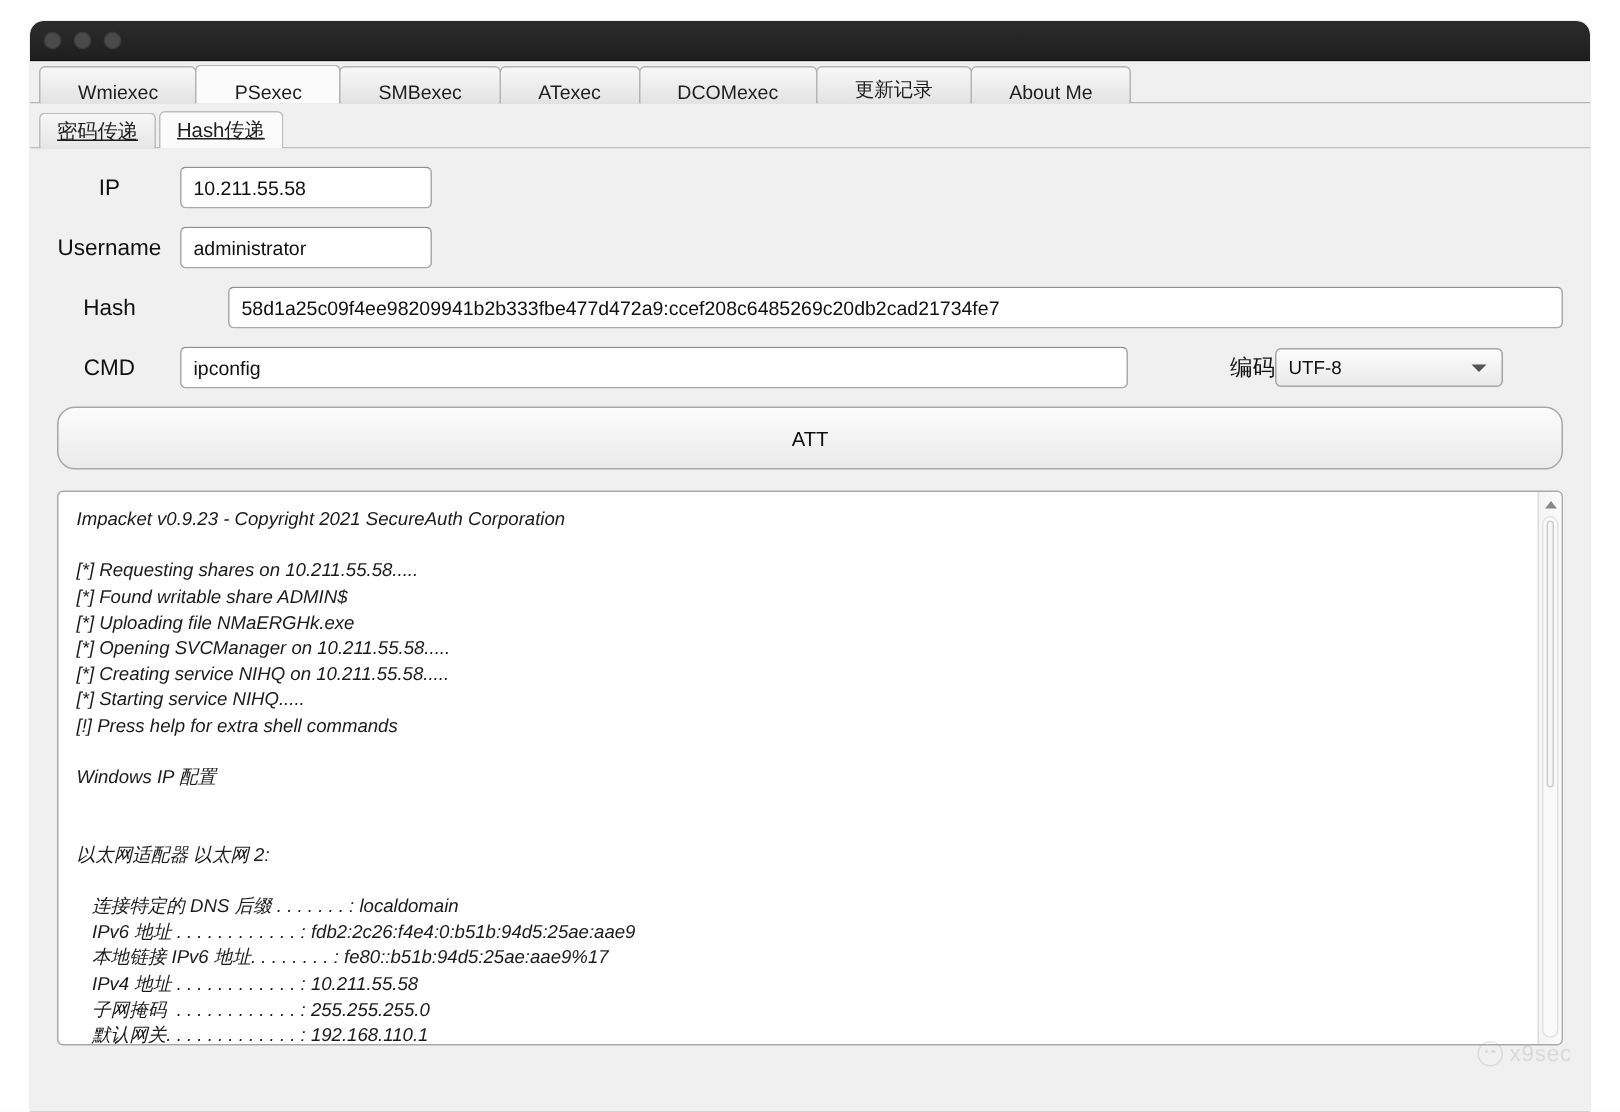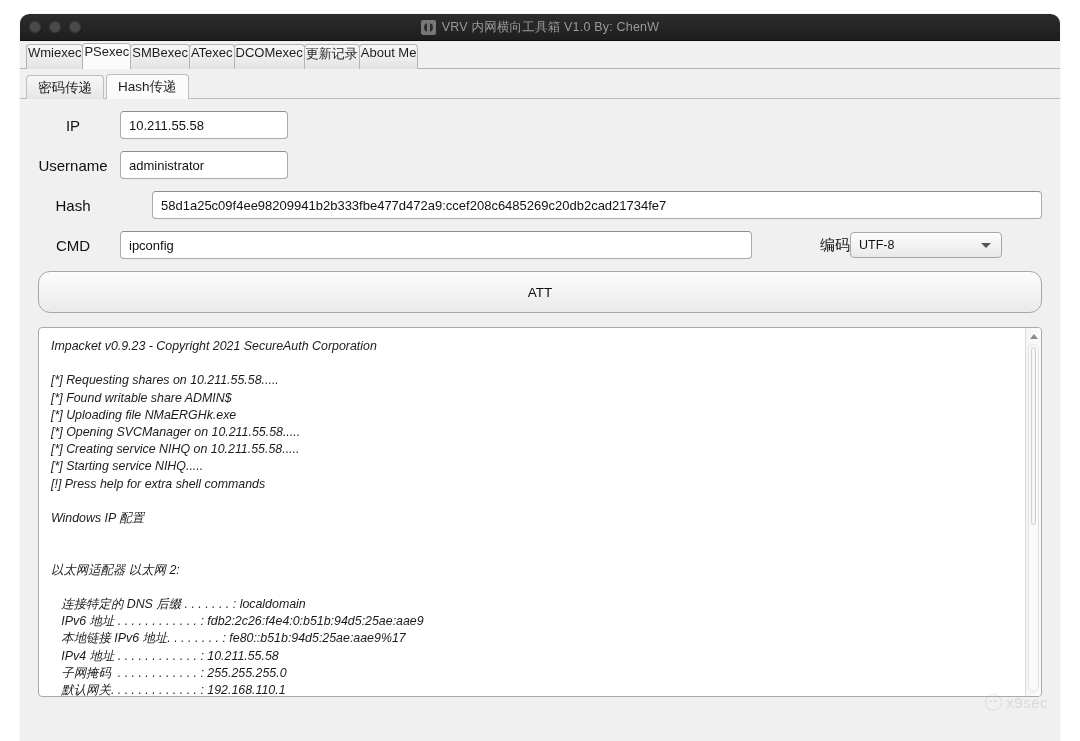--- a/index.html
+++ b/index.html
@@ -85,23 +85,23 @@
   }
   #tabstrip::after {
     content: "";
     position: absolute;
     left: 0; right: 0; bottom: 0;
     height: 1px; background: #b4b4b4;
   }
   .tab {
     position: relative;
     height: 25px;
-    padding: 0 1px;
+    padding: 0 25px;
     margin-right: -1px;
-    display: flex; align-items: flex-start;
+    display: flex; align-items: flex-end;
     font-size: 13px;
     color: #1d1d1d;
     background: linear-gradient(#f8f8f8, #e3e3e3);
     border: 1px solid #b4b4b4;
     border-bottom: none;
     border-radius: 4px 4px 0 0;
     z-index: 1;
     white-space: nowrap;
   }
   .tab.active {
@@ -132,20 +132,21 @@
     margin-right: 2px;
     display: flex; align-items: center;
     font-size: 13.5px;
     color: #1d1d1d;
     background: linear-gradient(#f7f7f7, #e6e6e6);
     border: 1px solid #bdbdbd;
     border-bottom: none;
     border-radius: 4px 4px 0 0;
     z-index: 1;
     white-space: nowrap;
+    text-decoration: underline;
   }
   .subtab.active {
     background: #fbfbfb;
     height: 25px;
     z-index: 3;
   }
 
   
   #form {
     position: relative;
@@ -320,24 +321,20 @@
 <body>
 
 <div id="app-window">
 
   <div id="titlebar">
     <div class="traffic">
       <div class="dot"></div>
       <div class="dot"></div>
       <div class="dot"></div>
     </div>
-    <div id="title-center">
-      <div id="app-icon"></div>
-      <div id="window-title">VRV 内网横向工具箱 V1.0 By: ChenW</div>
-    </div>
   </div>
 
   <div id="tabstrip">
     <div class="tab">
         <span>Wmiexec</span>
       </div>
     <div class="tab active">
         <span>PSexec</span>
       </div>
     <div class="tab">

